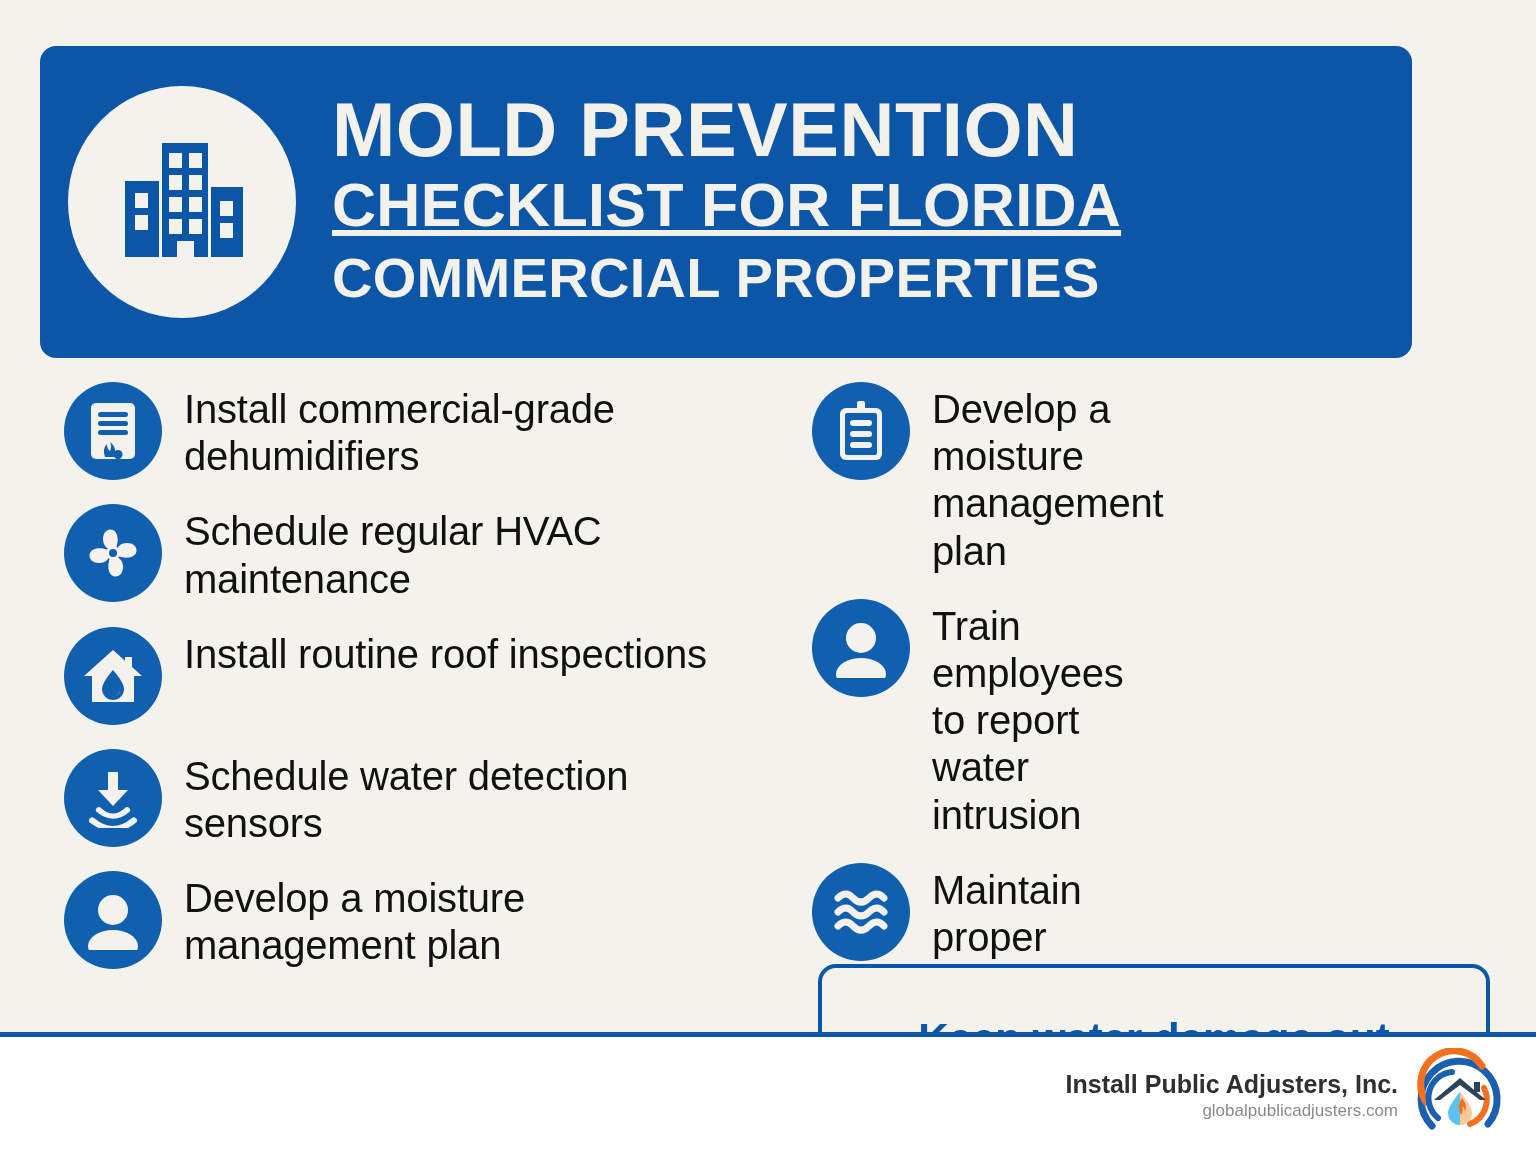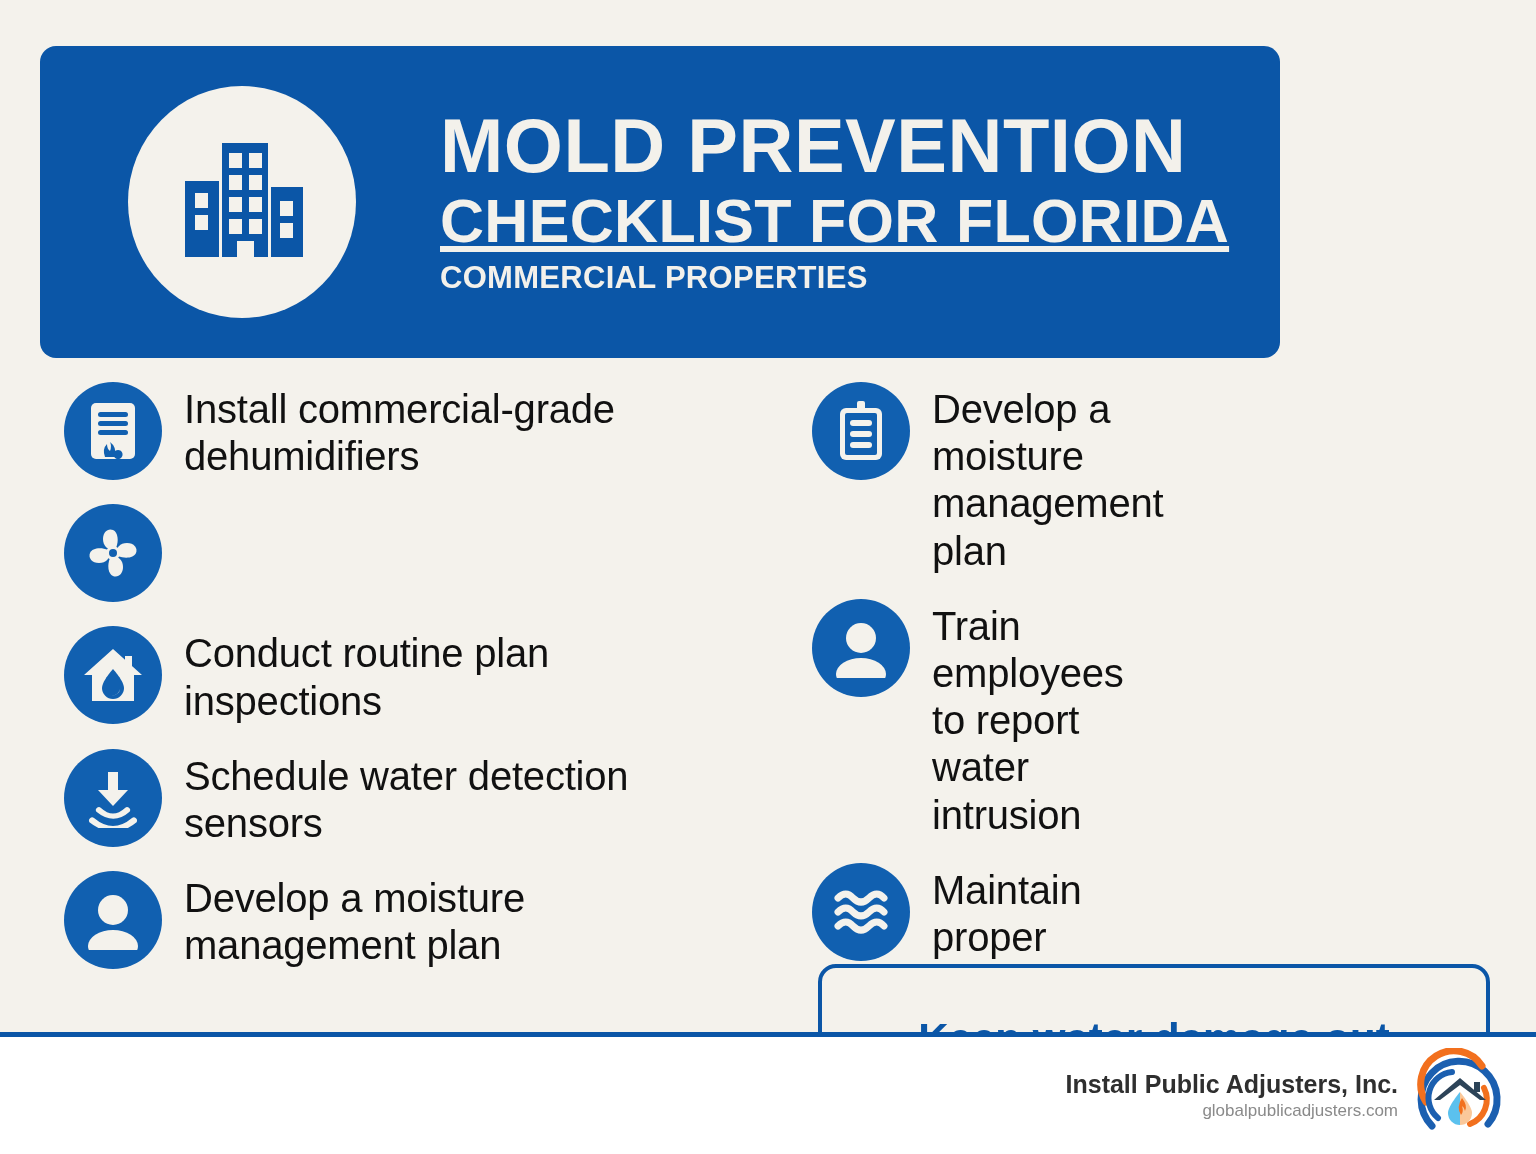--- a/index.html
+++ b/index.html
@@ -27,28 +27,27 @@
     width: 1536px;
     height: 1036px;
     background: #F4F2EC;
     overflow: hidden;
   }
 
   
   .header-banner {
     position: absolute;
     left: 40px; top: 46px;
-    width: 1240px;
+    width: 1372px;
     height: 312px;
     background: #0B56A7;
     border-radius: 16px;
     display: flex;
     align-items: center;
-    padding-left: 88px;
-    gap: 48px;
+    padding-left: 28px;
   }
 
   .header-logo-circle {
     flex: 0 0 auto;
     width: 228px;
     height: 232px;
     border-radius: 50%;
     background: #F4F2EC;
     display: flex;
     align-items: center;
@@ -76,21 +75,21 @@
     color: #F3F1EB;
     font-size: 61px;
     line-height: 1.22;
     font-weight: bold;
     letter-spacing: 0.3px;
     white-space: nowrap;
     text-decoration: underline;
   }
   .title-line3 {
     color: #F3F1EB;
-    font-size: 31px;
+    font-size: 56px;
     line-height: 1.3;
     font-weight: bold;
     letter-spacing: 0.3px;
     white-space: nowrap;
   }
 
   
   .columns {
     position: absolute;
     left: 0; top: 382px;
@@ -275,32 +274,33 @@
               <g fill="#F4F2EC">
                 <path d="M31 28 C26 28 21 24 21 17 C21 10 26 6 31 8 C36 10 37 19 34 26 Z"></path>
                 <path d="M34 31 C34 26 38 21 45 21 C52 21 56 26 54 31 C52 36 43 37 36 34 Z"></path>
                 <path d="M31 34 C36 34 41 38 41 45 C41 52 36 56 31 54 C26 52 25 43 28 36 Z"></path>
                 <path d="M28 31 C28 36 24 41 17 41 C10 41 6 36 8 31 C10 26 19 25 26 28 Z"></path>
               </g>
               <circle cx="31" cy="31" r="7" fill="#F4F2EC"></circle>
               <circle cx="31" cy="31" r="4" fill="#1160B0"></circle>
             </svg>
           </div>
+          <div class="item-label">Schedule regular HVAC maintenance</div>
         </div>
 
         <div class="item">
           <div class="item-icon">
             <svg width="62" height="60" viewBox="0 0 62 60" aria-hidden="true">
               <path d="M31 4 L60 30 L52 30 L52 56 L10 56 L10 30 L2 30 Z" fill="#F4F2EC"></path>
               <rect x="43" y="11" width="7" height="14" fill="#F4F2EC"></rect>
               <path d="M31 24 C31 24 42 36 42 43 A11 11 0 0 1 20 43 C20 36 31 24 31 24 Z" fill="#1160B0"></path>
               <path d="M38 44 a7.5 7.5 0 0 1 -8 6.5 a9 9 0 0 0 8 -6.5 z" fill="#F4F2EC"></path>
             </svg>
           </div>
-          <div class="item-label">Conduct routine plan inspections</div>
+          <div class="item-label">Install routine roof inspections</div>
         </div>
 
         <div class="item">
           <div class="item-icon">
             <svg width="58" height="60" viewBox="0 0 58 60" aria-hidden="true">
               <g fill="#F4F2EC">
                 <rect x="24" y="4" width="10" height="20"></rect>
                 <path d="M14 22 L44 22 L29 38 Z"></path>
                 <path d="M13 40 q16 14 32 0 l5 6 q-21 17 -42 0 z" opacity="0"></path>
                 <path d="M17 40 q12 11 24 0 a3 3 0 0 1 4.6 3.8 q-16 14 -33.2 0 A3 3 0 0 1 17 40 Z"></path>

